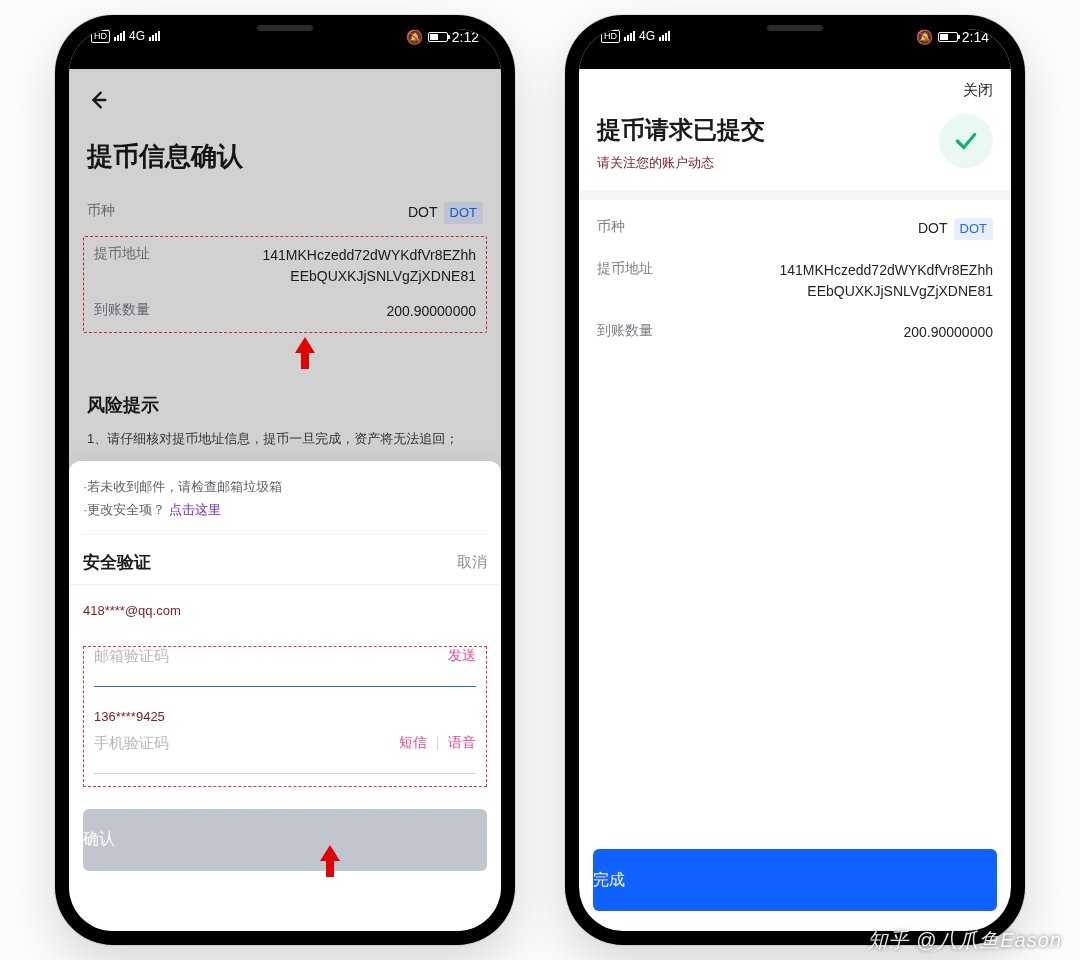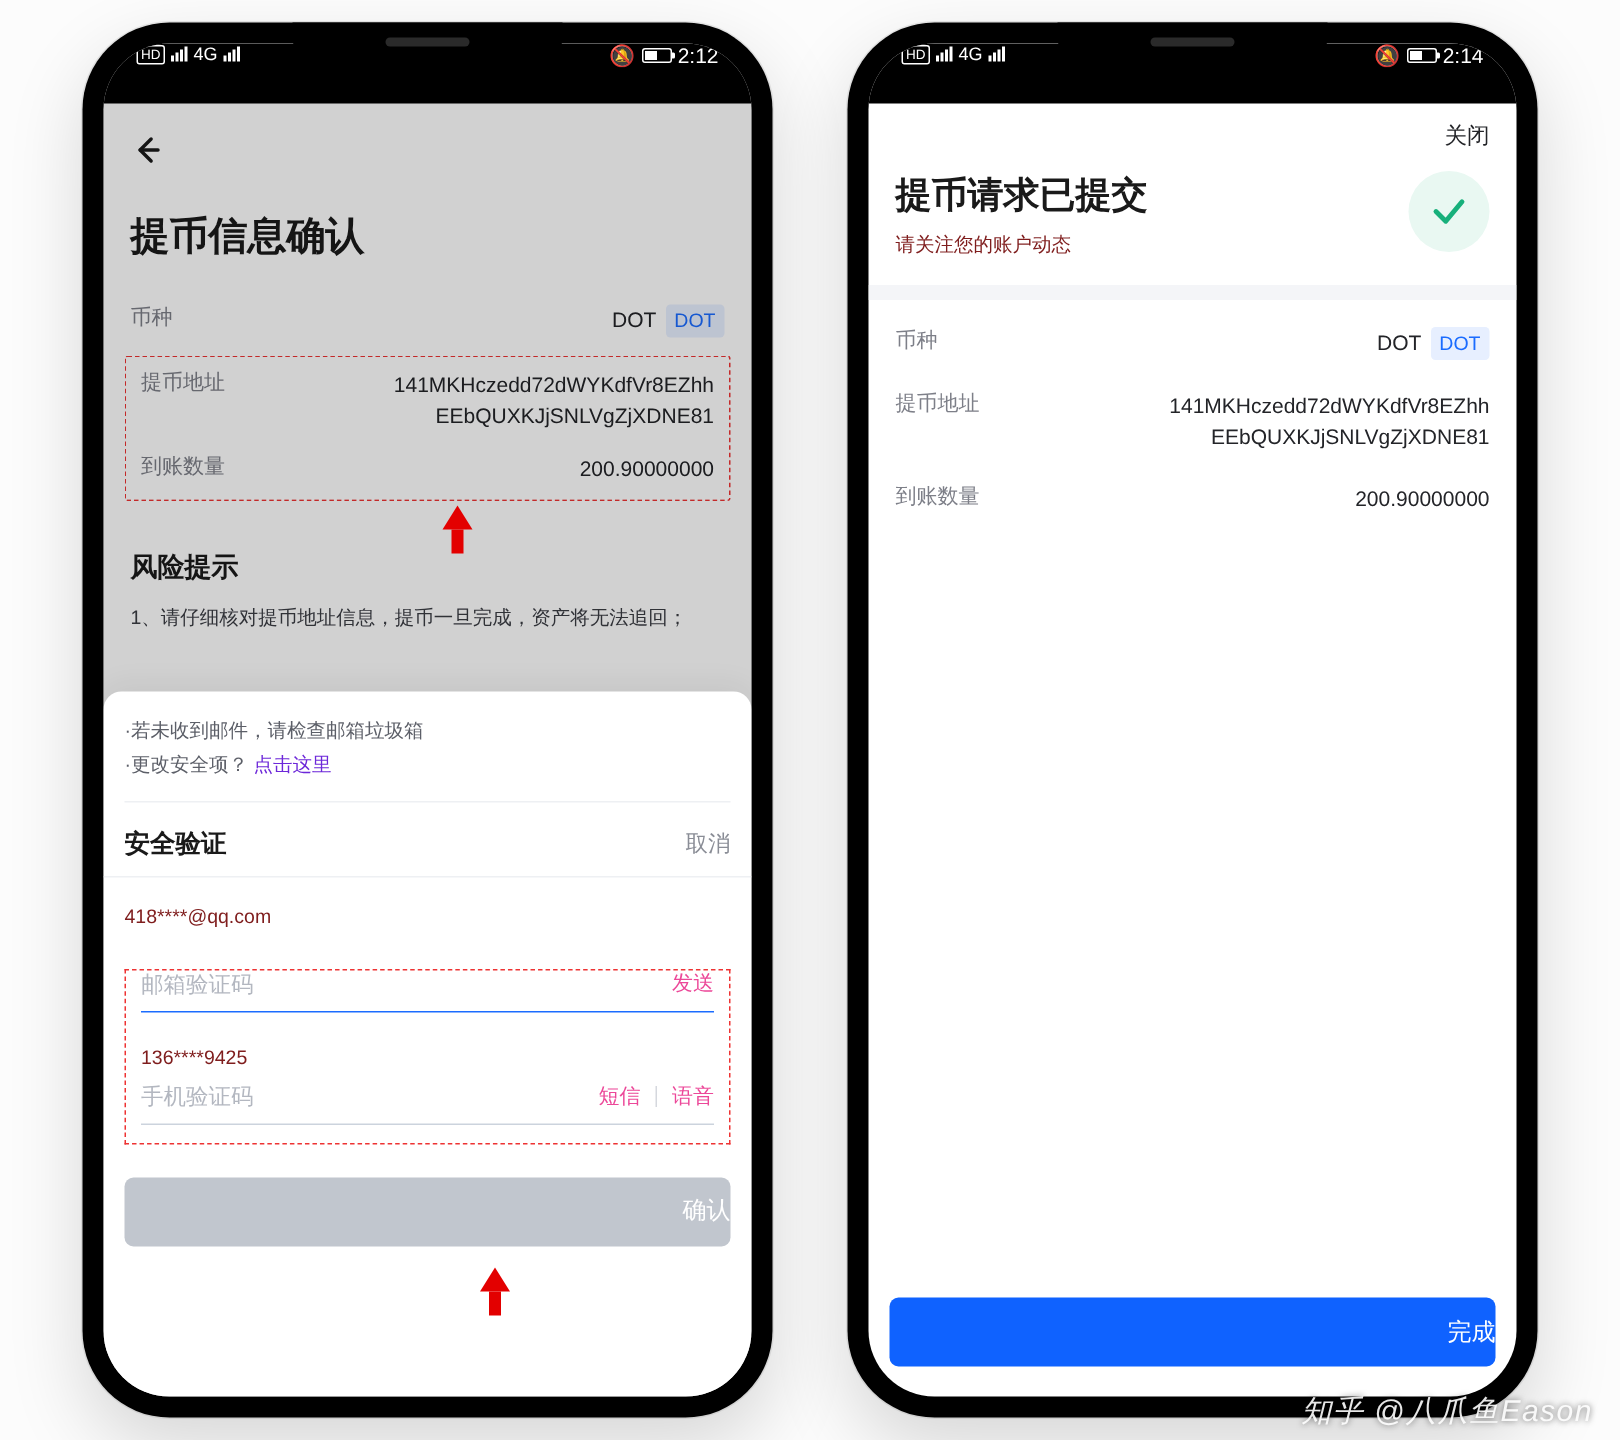--- a/index.html
+++ b/index.html
@@ -190,43 +190,43 @@
   .field-block { padding: 12px 0; }
   .field-label {
     font-size: 13px;
     color: #7f1d1d;
     margin-bottom: 10px;
   }
   .input-row {
     display: flex;
     align-items: center;
     border-bottom: 1px solid #ccd3dd;
-    padding-bottom: 8px;
+    padding-bottom: 20px;
     gap: 10px;
   }
   .input-row.active { border-bottom-color: #1b6cff; }
   .input-row .ph {
     flex: 1;
     font-size: 15px;
     color: #b3b7c0;
   }
   .input-row .action {
     font-size: 14px;
     color: #ec4899;
   }
   .input-row .sep {
     width: 1px; height: 14px; background: #d5d8de;
   }
   .big-btn {
     margin-top: 22px;
-    height: 46px;
+    height: 62px;
     border-radius: 6px;
     display: flex;
     align-items: center;
-    justify-content: flex-end;
+    justify-content: flex-start;
     font-size: 16px;
     color: #fff;
     position: relative;
   }
   .big-btn.disabled { background: #c1c6ce; }
   .big-btn.primary { background: #0f62ff; }
   
   .topbar-r {
     display: flex;
     justify-content: flex-end;
@@ -351,21 +351,21 @@
               <div class="value">
                 <span>141MKHczedd72dWYKdfVr8EZhh</span><br><span>EEbQUXKJjSNLVgZjXDNE81</span>
               </div>
             </div>
             <div class="row" style="margin-bottom:0;">
               <div class="label">到账数量</div>
               <div class="value">200.90000000</div>
             </div>
           </div>
 
-          <div class="h2" style="margin-top:32px;">风险提示</div>
+          <div class="h2" style="margin-top:60px;">风险提示</div>
           <div class="risk-text">1、请仔细核对提币地址信息，提币一旦完成，资产将无法追回；</div>
         </div>
 
         <div class="dim-layer"></div>
 
         <div class="sheet" style="height:470px;">
           <div class="tips">·若未收到邮件，请检查邮箱垃圾箱</div>
           <div class="tips">
             <span>·更改安全项？</span>
             <span class="link">点击这里</span>

